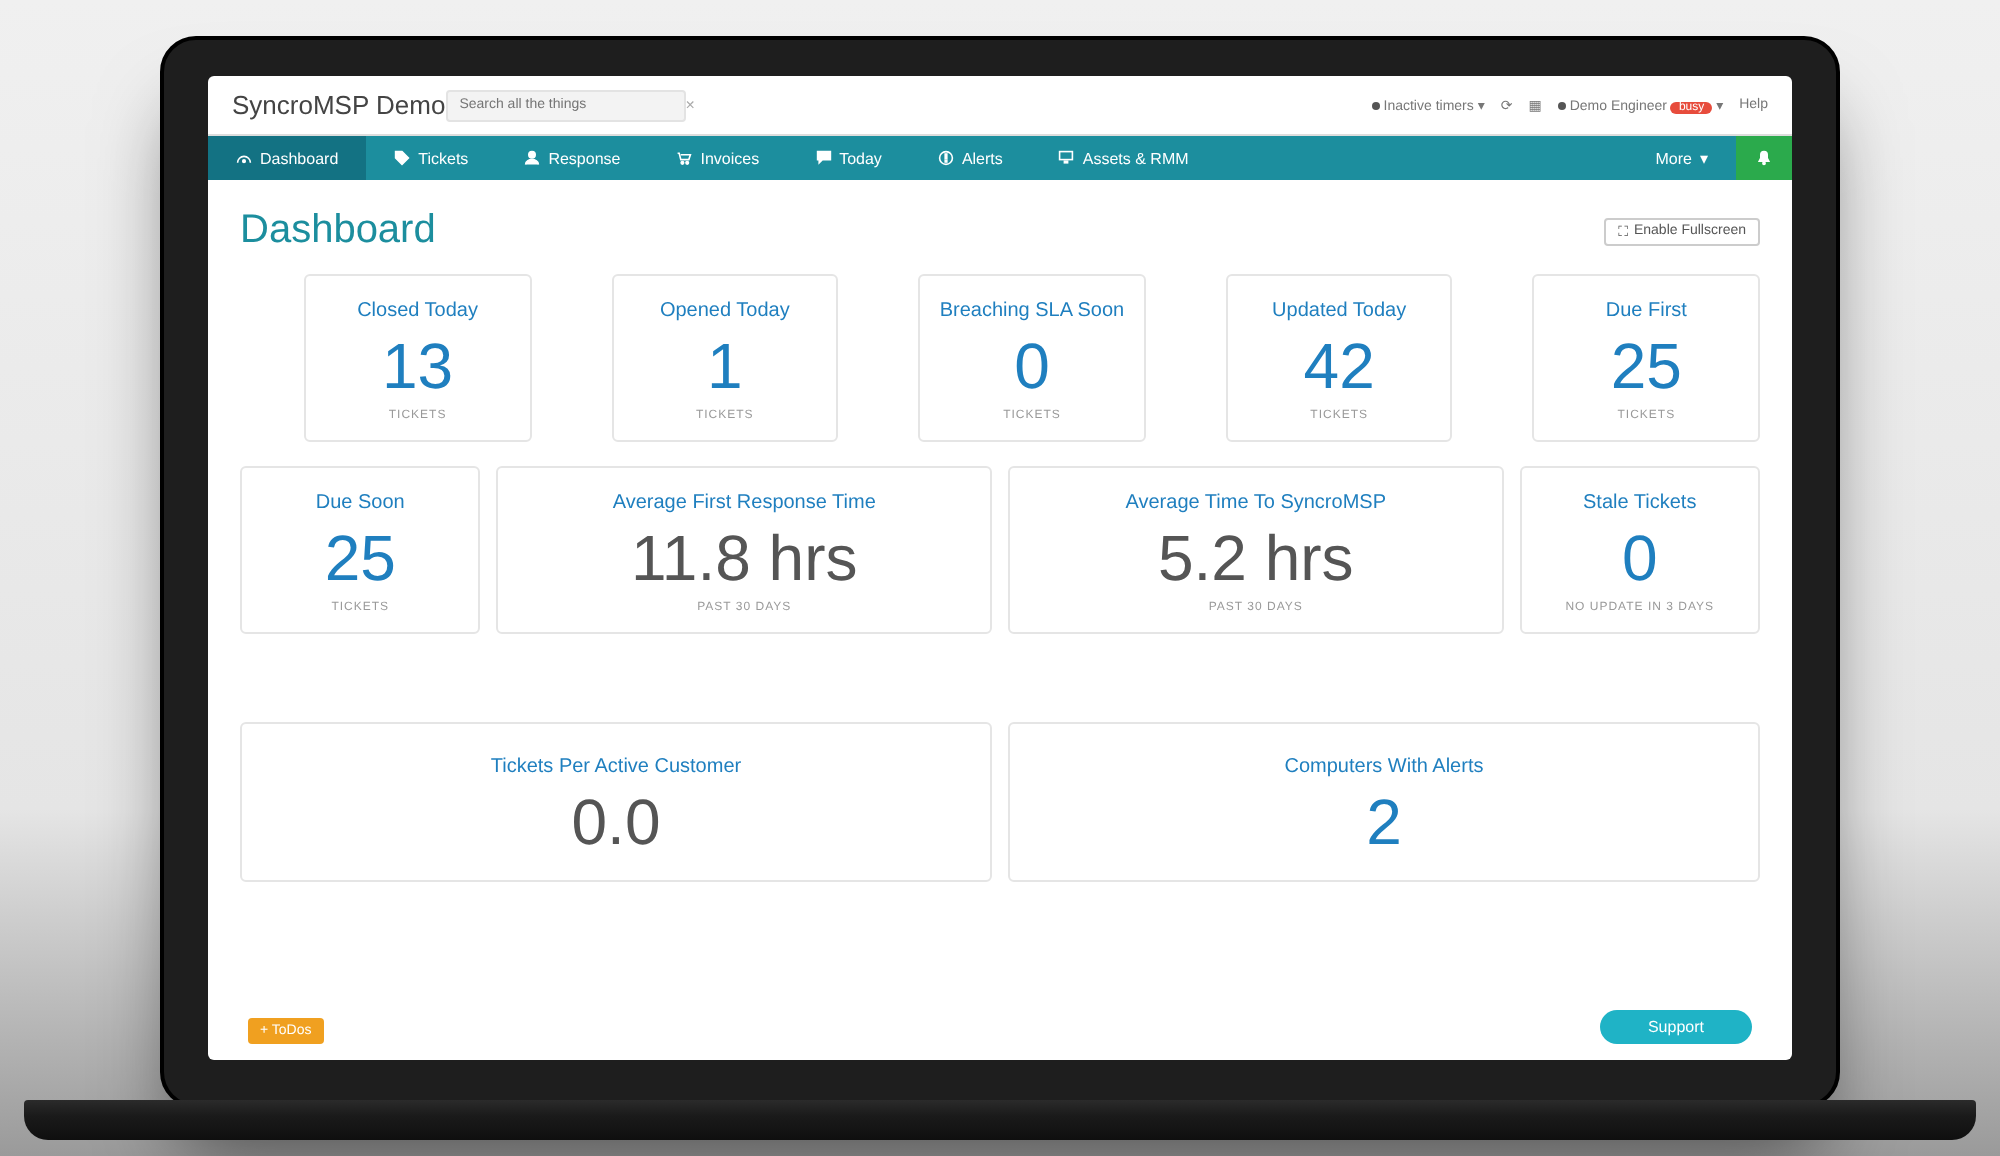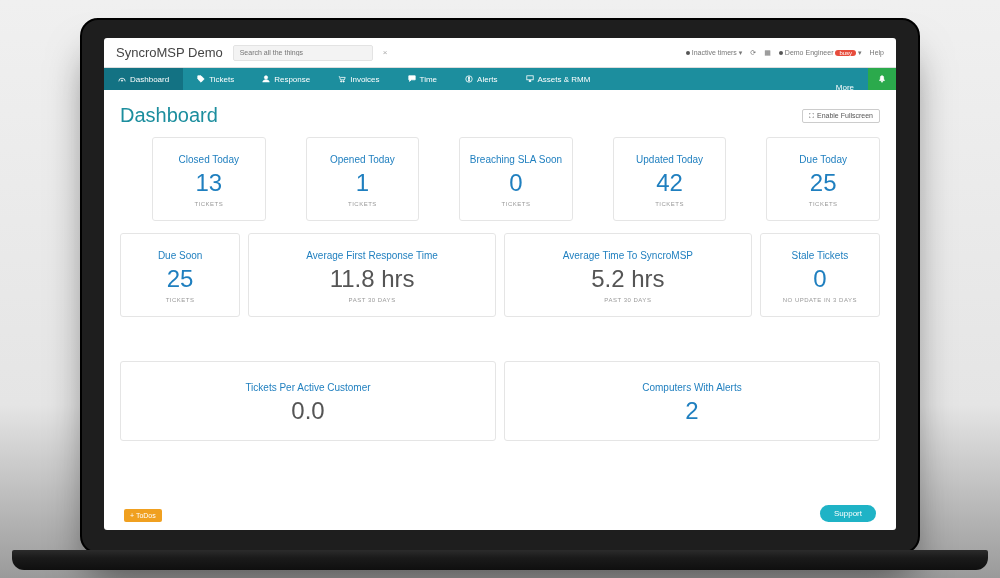--- a/index.html
+++ b/index.html
@@ -37,30 +37,30 @@
   position: relative;
   display: flex;
   flex-direction: column;
 }
 
 .topbar {
   display: flex;
   align-items: center;
   padding: 6px 12px;
   border-bottom: 1px solid #ddd;
-  gap: 10px;
+  gap: 0;
   height: 30px;
 }
 .brand { font-size: 13px; color: #444; font-weight: 400; }
 .searchbox {
   background: #f3f3f3;
   border: 1px solid #e3e3e3;
   border-radius: 2px;
   height: 16px;
-  width: 140px;
+  width: 120px;
   font-size: 7px;
   padding: 0 6px;
   color: #999;
 }
 .topbar .spacer { flex: 1; }
 .top-right { display: flex; align-items: center; gap: 8px; font-size: 7px; color: #777; }
 .dot { width:4px; height:4px; border-radius:50%; background:#555; display:inline-block; margin-right:2px;}
 .badge-red { background:#e74c3c; color:#fff; padding:0 4px; border-radius:6px; font-size:6px; }
 
 .nav {
@@ -73,21 +73,21 @@
 }
 .nav-item {
   display: flex; align-items: center; gap: 4px;
   padding: 0 14px;
   cursor: pointer;
   white-space: nowrap;
 }
 .nav-item.active { background: #137283; }
 .nav .flex { flex:1; }
 .nav-notify { background: #2baa4c; width: 28px; display:flex; align-items:center; justify-content:center; }
-.nav-more { padding: 15px 14px; display:flex; align-items:center; gap:4px;flex-direction:column; }
+.nav-more { padding: 0 14px; display:flex; align-items:center; gap:4px; }
 
 .nav-icon { width:8px; height:8px; display:inline-flex; align-items:center; justify-content:center; }
 .nav-icon svg { width:8px; height:8px; fill:#fff; stroke:#fff; }
 
 .page { padding: 14px 16px 8px 16px; flex:1; overflow:hidden; }
 .page-head { display:flex; align-items:center; margin-bottom:10px; }
 .page-title { font-size: 20px; color:#1c8e9e; font-weight:400; }
 .page-head .spacer { flex:1; }
 .fullscreen-btn {
   border:1px solid #ccc; border-radius:2px; padding:2px 6px; font-size:7px; color:#555; background:#fff; cursor:pointer;
@@ -96,32 +96,32 @@
 
 .cards { display:flex; flex-direction:column; gap:12px; }
 .row { display:flex; gap:8px; }
 .card {
   border:1px solid #e5e5e5; border-radius:3px; padding:10px 6px 8px 6px;
   display:flex; flex-direction:column; align-items:center; justify-content:center;
   background:#fff;
   min-height: 84px;
 }
 .card-title { color:#1f7fbf; font-size:10px; font-weight:400; text-align:center; margin-bottom:6px; white-space:nowrap; }
-.card-value { font-size:24px; font-weight:400; color:#1f7fbf; line-height:1; }
+.card-value { font-size:32px; font-weight:400; color:#1f7fbf; line-height:1; }
 .card-value.dark { color:#555;text-align:right; }
 .card-sub { font-size:6px; color:#999; letter-spacing:0.5px; margin-top:6px; text-transform:uppercase; }
 
 .row1 .card { flex:1;margin-left:32px; }
 .row2 .card.small { flex:1; }
 .row2 .card.wide { flex:2.2; }
 .row3 .card { flex:1; min-height:80px;margin-top:32px; }
 
 .footer-btns { position:absolute; left:20px; bottom:8px; }
 .todo-btn { background:#f0a020; color:#fff; border:none; border-radius:2px; font-size:7px; padding:3px 6px; cursor:pointer; }
-.support-btn { position:absolute; right:20px; bottom:8px; background:#1fb3c6; color:#fff; border:none; border-radius:10px; font-size:8px; padding:4px 14px; cursor:pointer; }
+.support-btn { position:absolute; right:20px; bottom:8px; background:#1fb3c6; color:#fff; border:none; border-radius:10px; font-size:8px; padding:4px 24px; cursor:pointer; }
 </style>
 </head>
 <body>
 
 <div class="laptop">
   <div class="screen">
 
     <div class="topbar">
       <div class="brand">SyncroMSP Demo</div>
       <input class="searchbox" placeholder="Search all the things" style="">
@@ -172,21 +172,21 @@
             </svg>
           </span>
         <span>Invoices</span>
       </div>
       <div class="nav-item">
         <span class="nav-icon">
             <svg viewBox="0 0 10 10">
               <path d="M1 1h8v5H4l-2 2V6H1z"></path>
             </svg>
           </span>
-        <span>Time</span>
+        <span>Today</span>
       </div>
       <div class="nav-item">
         <span class="nav-icon">
             <svg viewBox="0 0 10 10">
               <circle cx="5" cy="5" r="4" fill="none" stroke-width="1"></circle>
               <rect x="4.5" y="2.5" width="1" height="3"></rect>
               <rect x="4.5" y="6.5" width="1" height="1"></rect>
             </svg>
           </span>
         <span>Alerts</span>
@@ -241,21 +241,21 @@
               <div class="card-title">Breaching SLA Soon</div>
               <div class="card-value">0</div>
               <div class="card-sub">TICKETS</div>
             </div>
             <div class="card  ">
               <div class="card-title">Updated Today</div>
               <div class="card-value">42</div>
               <div class="card-sub">TICKETS</div>
             </div>
             <div class="card  ">
-              <div class="card-title">Due Today</div>
+              <div class="card-title">Due First</div>
               <div class="card-value">25</div>
               <div class="card-sub">TICKETS</div>
             </div>
           </div>
         <div class="row row2" id="row2">
             <div class="card small ">
               <div class="card-title">Due Soon</div>
               <div class="card-value">25</div>
               <div class="card-sub">TICKETS</div>
             </div>

